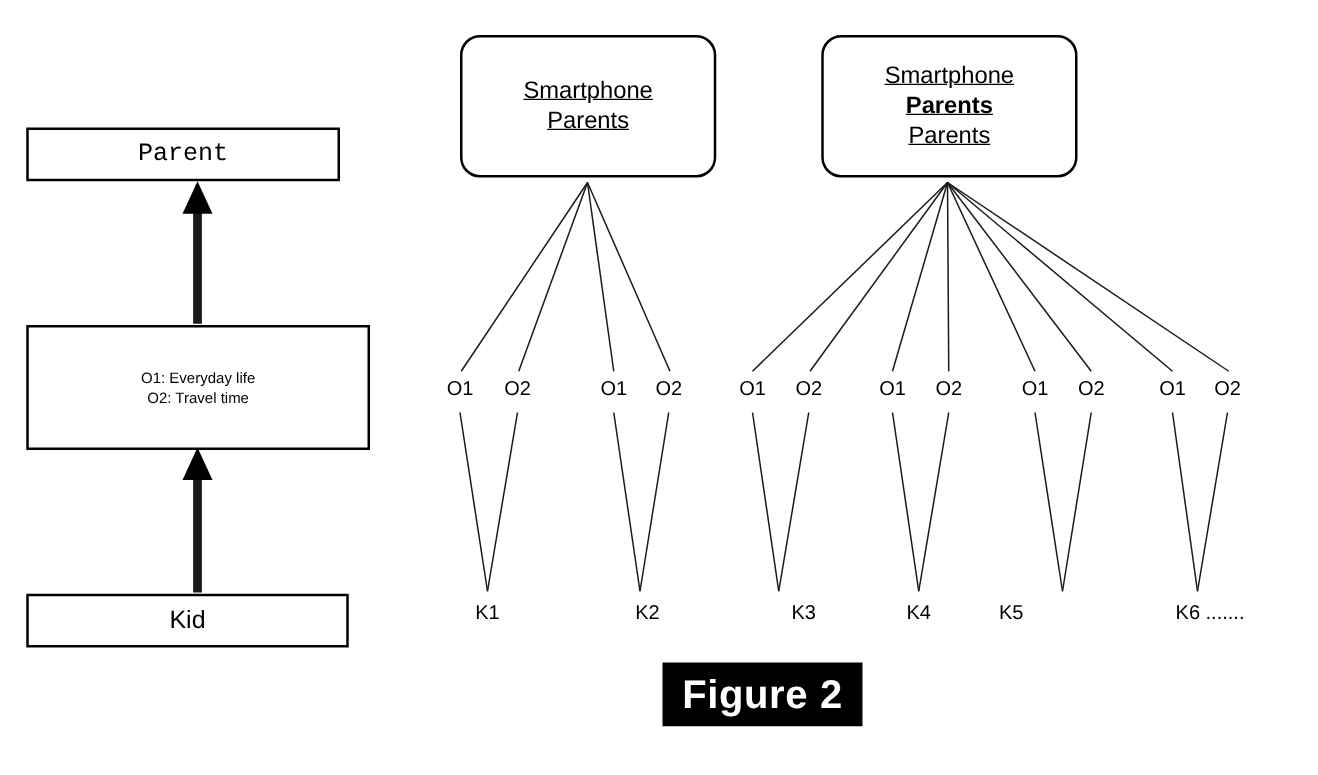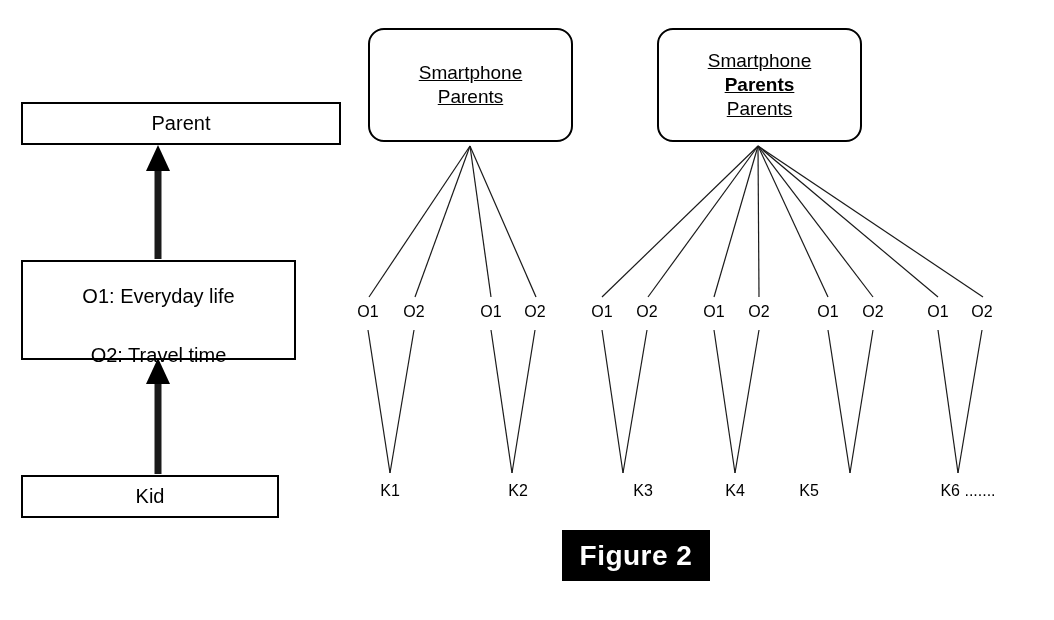--- a/index.html
+++ b/index.html
@@ -30,26 +30,25 @@
     align-items: center;
     justify-content: center;
     text-align: center;
   }
   .level-title {
     font-size: 20px;
     line-height: 1.15;
     white-space: nowrap;
   }
   .level-sub {
-    font-size: 20px;
+    font-size: 12px;
     line-height: 1.35;
     white-space: nowrap;
-    margin-top: 32px;
-  }
-  #box-parent { left: 21px; top: 102px; width: 320px; height: 43px; }
+  }
+  #box-parent { left: 21px; top: 102px; width: 251px; height: 43px; font-family: Liberation Mono, monospace; }
   #box-measurement { left: 21px; top: 260px; width: 275px; height: 100px; }
   #box-kid { left: 21px; top: 475px; width: 258px; height: 43px; }
 
   
   .group-box {
     position: absolute;
     box-sizing: border-box;
     border: 2px solid #000000;
     border-radius: 16px;
     background: #ffffff;
@@ -87,30 +86,30 @@
     pointer-events: none;
   }
   #lines line, #lines path { stroke: #1a1a1a; fill: none; }
   .thin { stroke-width: 1.2; }
   .arrow-shaft { stroke: #000000; stroke-width: 7; }
   .arrow-head { fill: #000000; stroke: none; }
 
   
   #figure-banner {
     position: absolute;
-    left: 562px;
+    left: 530px;
     top: 530px;
-    width: 148px;
+    width: 160px;
     height: 51px;
     background: #000000;
     color: #ffffff;
     display: flex;
     align-items: center;
     justify-content: center;
-    font-size: 28px;
+    font-size: 32px;
     font-weight: bold;
     letter-spacing: 0.5px;
   }
 </style>
 </head>
 <body>
 
 <div id="stage">
 
   <svg id="lines" viewBox="0 0 1054 620" xmlns="http://www.w3.org/2000/svg">

